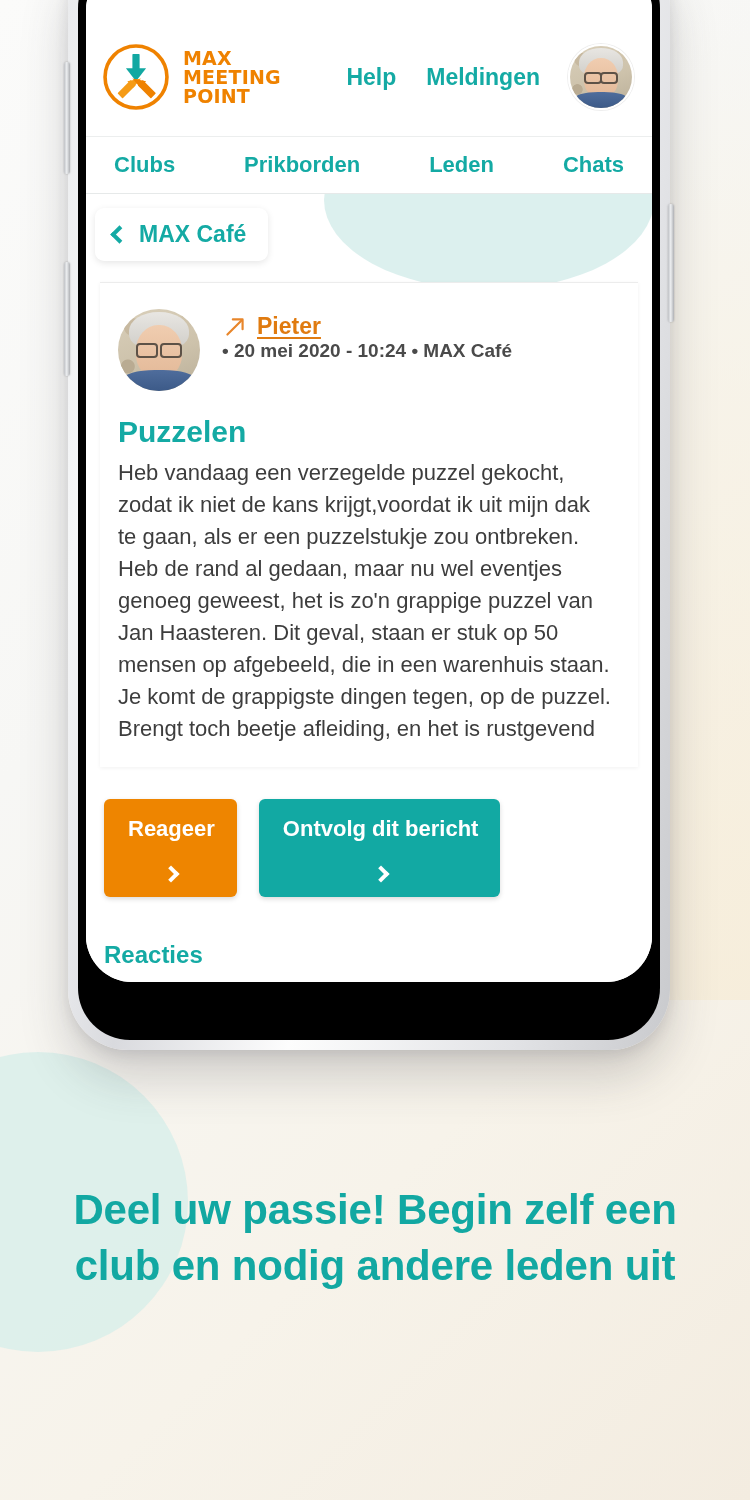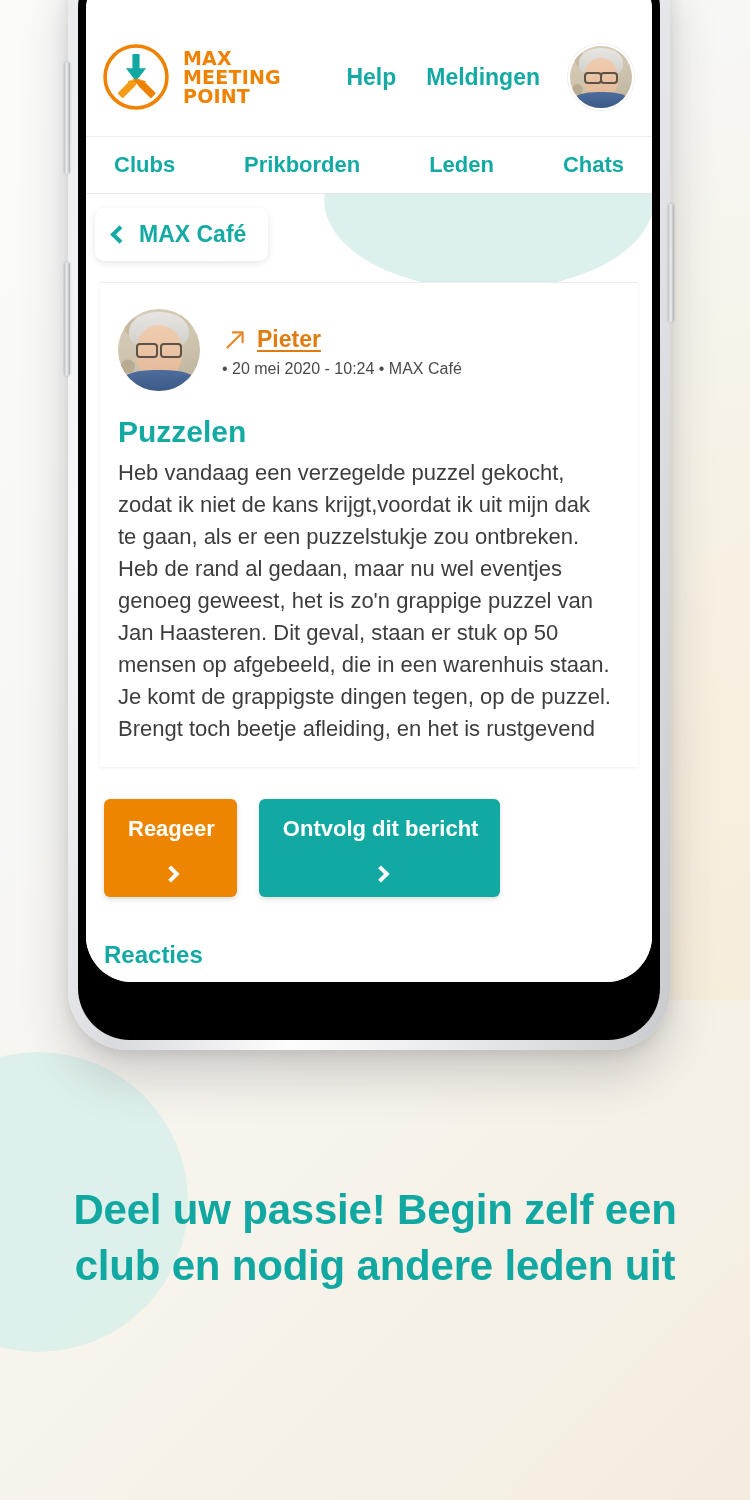--- a/index.html
+++ b/index.html
@@ -222,21 +222,21 @@
     z-index: 3;
     background: #fff;
     margin: 0 14px;
     border-top: 1px solid #ececec;
     padding: 26px 18px 22px 18px;
     box-shadow: 0 1px 4px rgba(0,0,0,0.06);
   }
 
   .post-head {
     display: flex;
-    align-items: center;
+    align-items: flex-start;
     gap: 22px;
   }
   .post-avatar {
     width: 82px; height: 82px;
     border-radius: 50%;
     flex: 0 0 82px;
     overflow: hidden;
   }
   .post-meta { padding-top: 4px; }
   .post-author-row {
@@ -246,24 +246,23 @@
   }
   .post-author {
     color: #E07B10;
     font-size: 23px;
     font-weight: 600;
     text-decoration: underline;
     text-underline-offset: 3px;
     cursor: pointer;
   }
   .post-sub {
-    margin-top: 7px;
     color: #4a4a4a;
-    font-size: 16px;
-    font-weight: 400;
+    font-size: 19px;
+    font-weight: 700;
     white-space: nowrap;
   }
 
   .post-title {
     color: #14AAA4;
     font-size: 30px;
     font-weight: 700;
     margin-top: 24px;
   }
 

